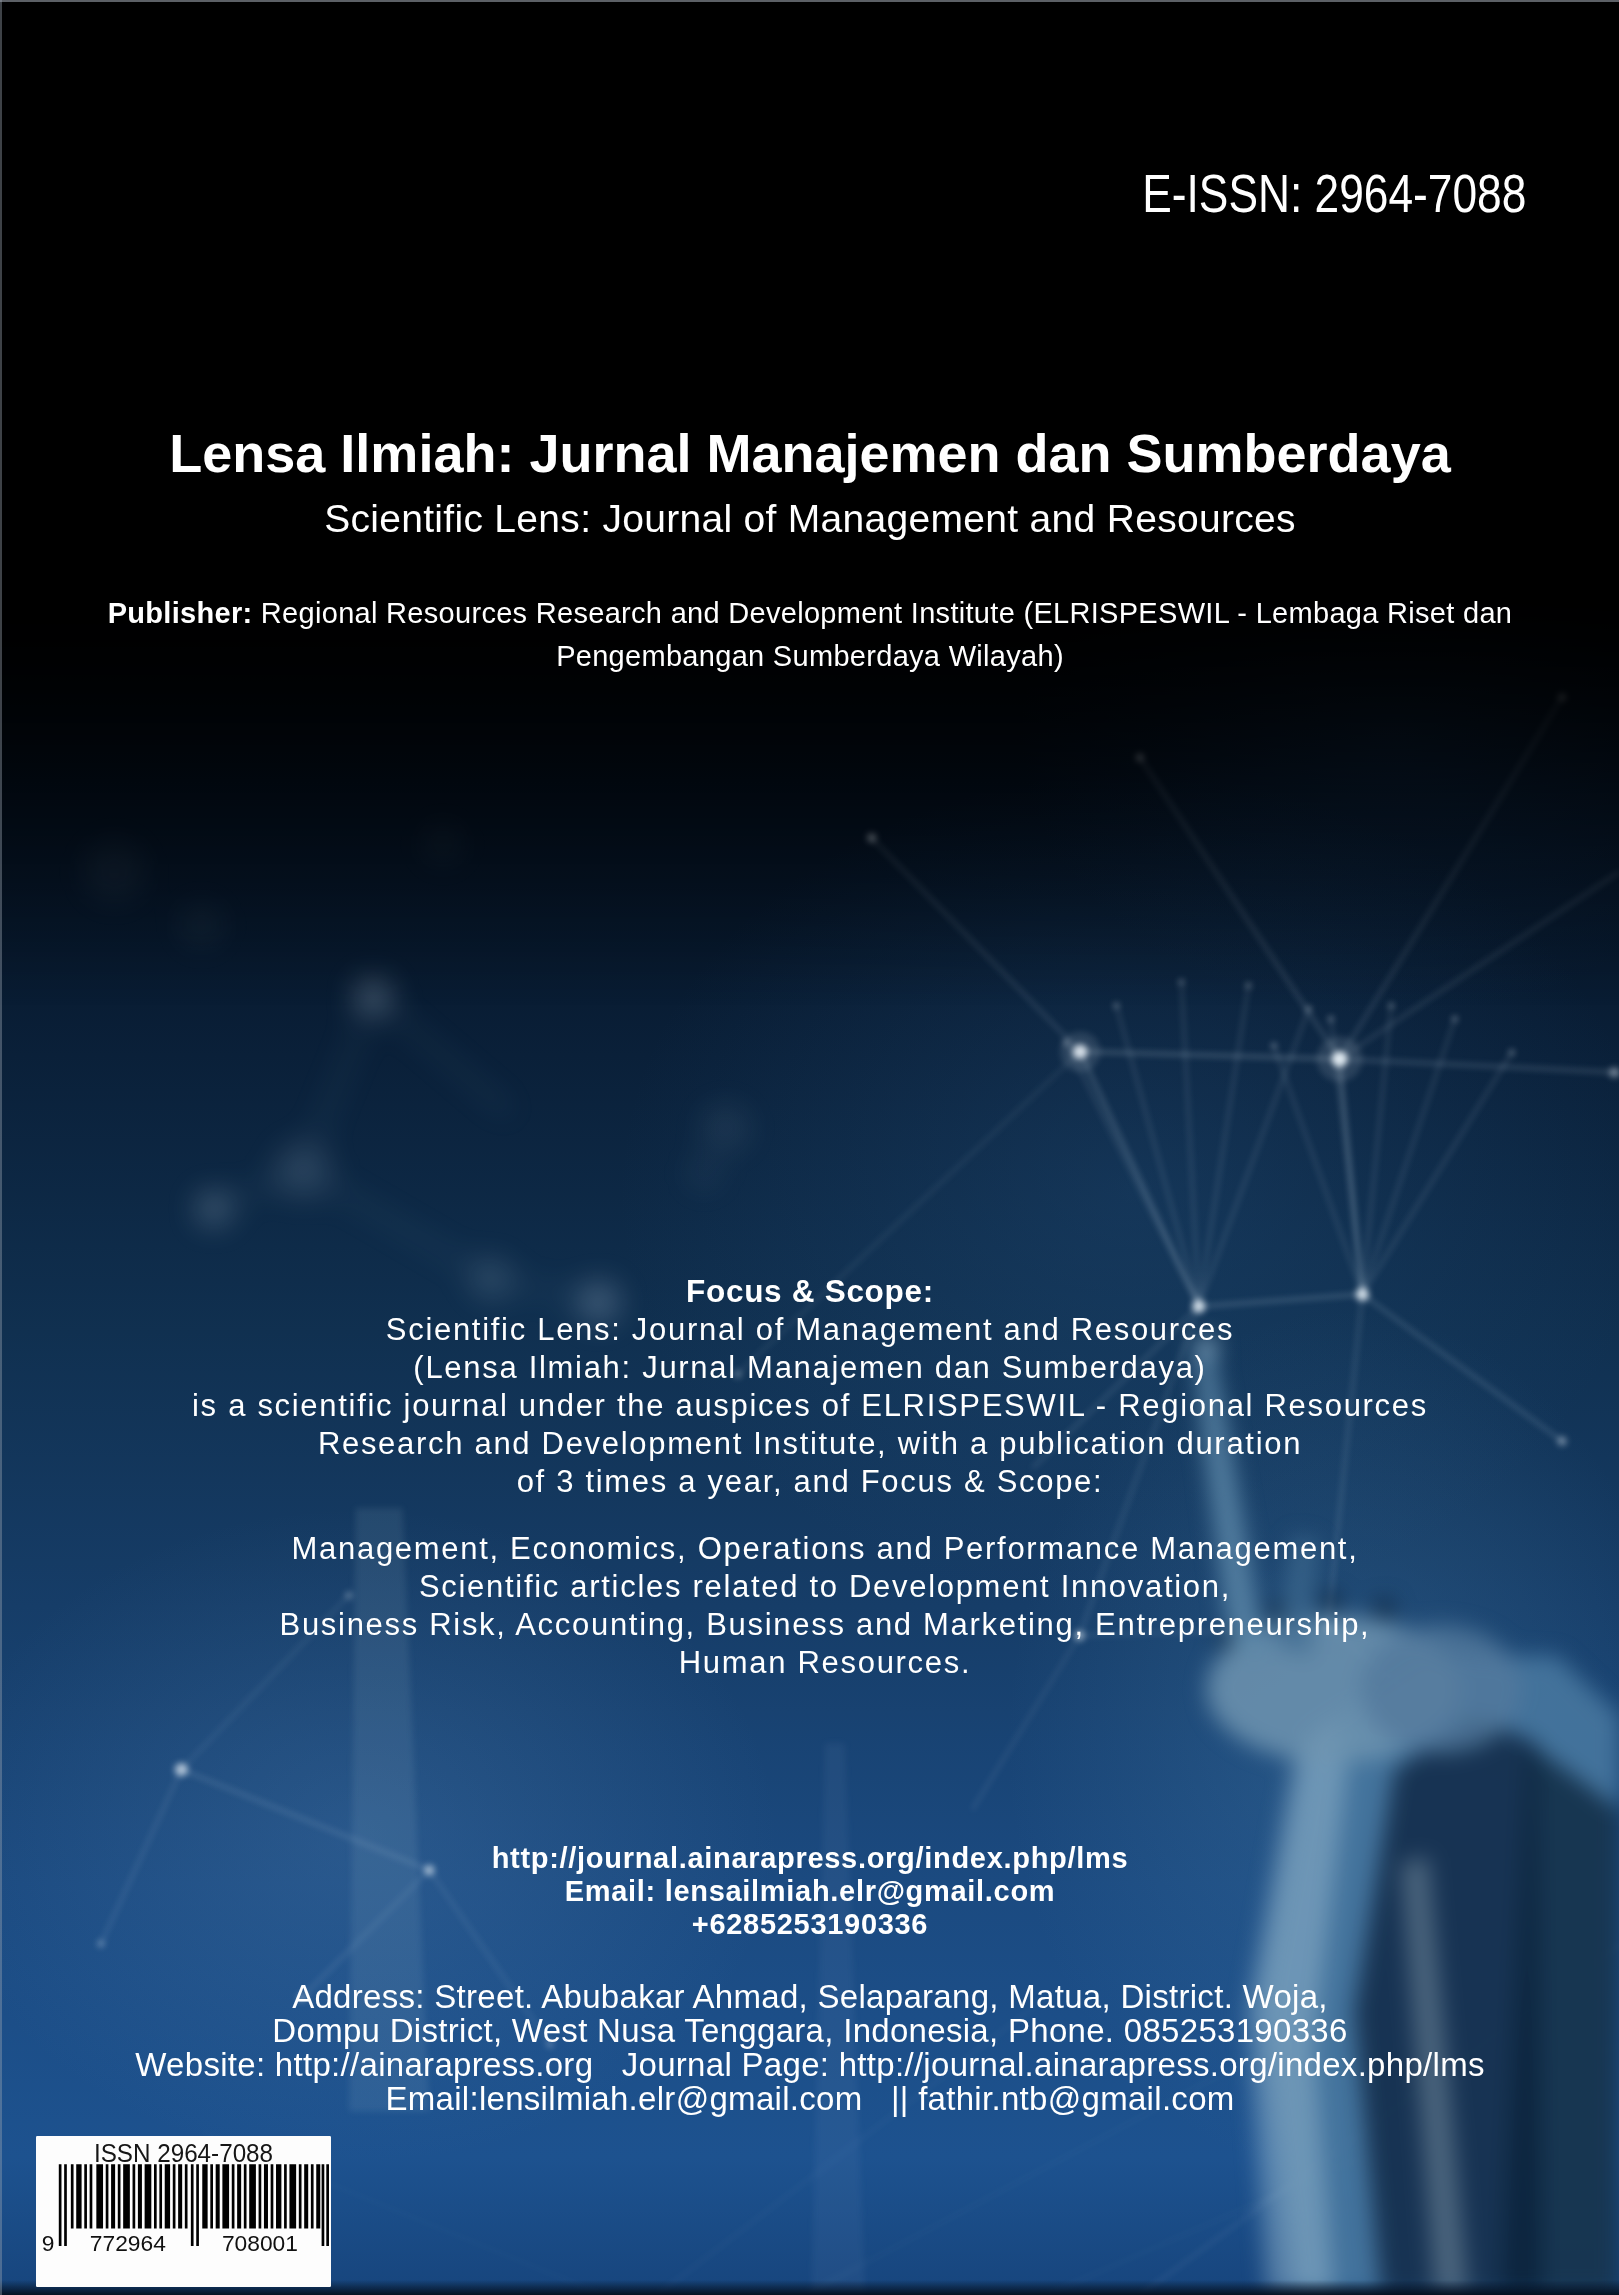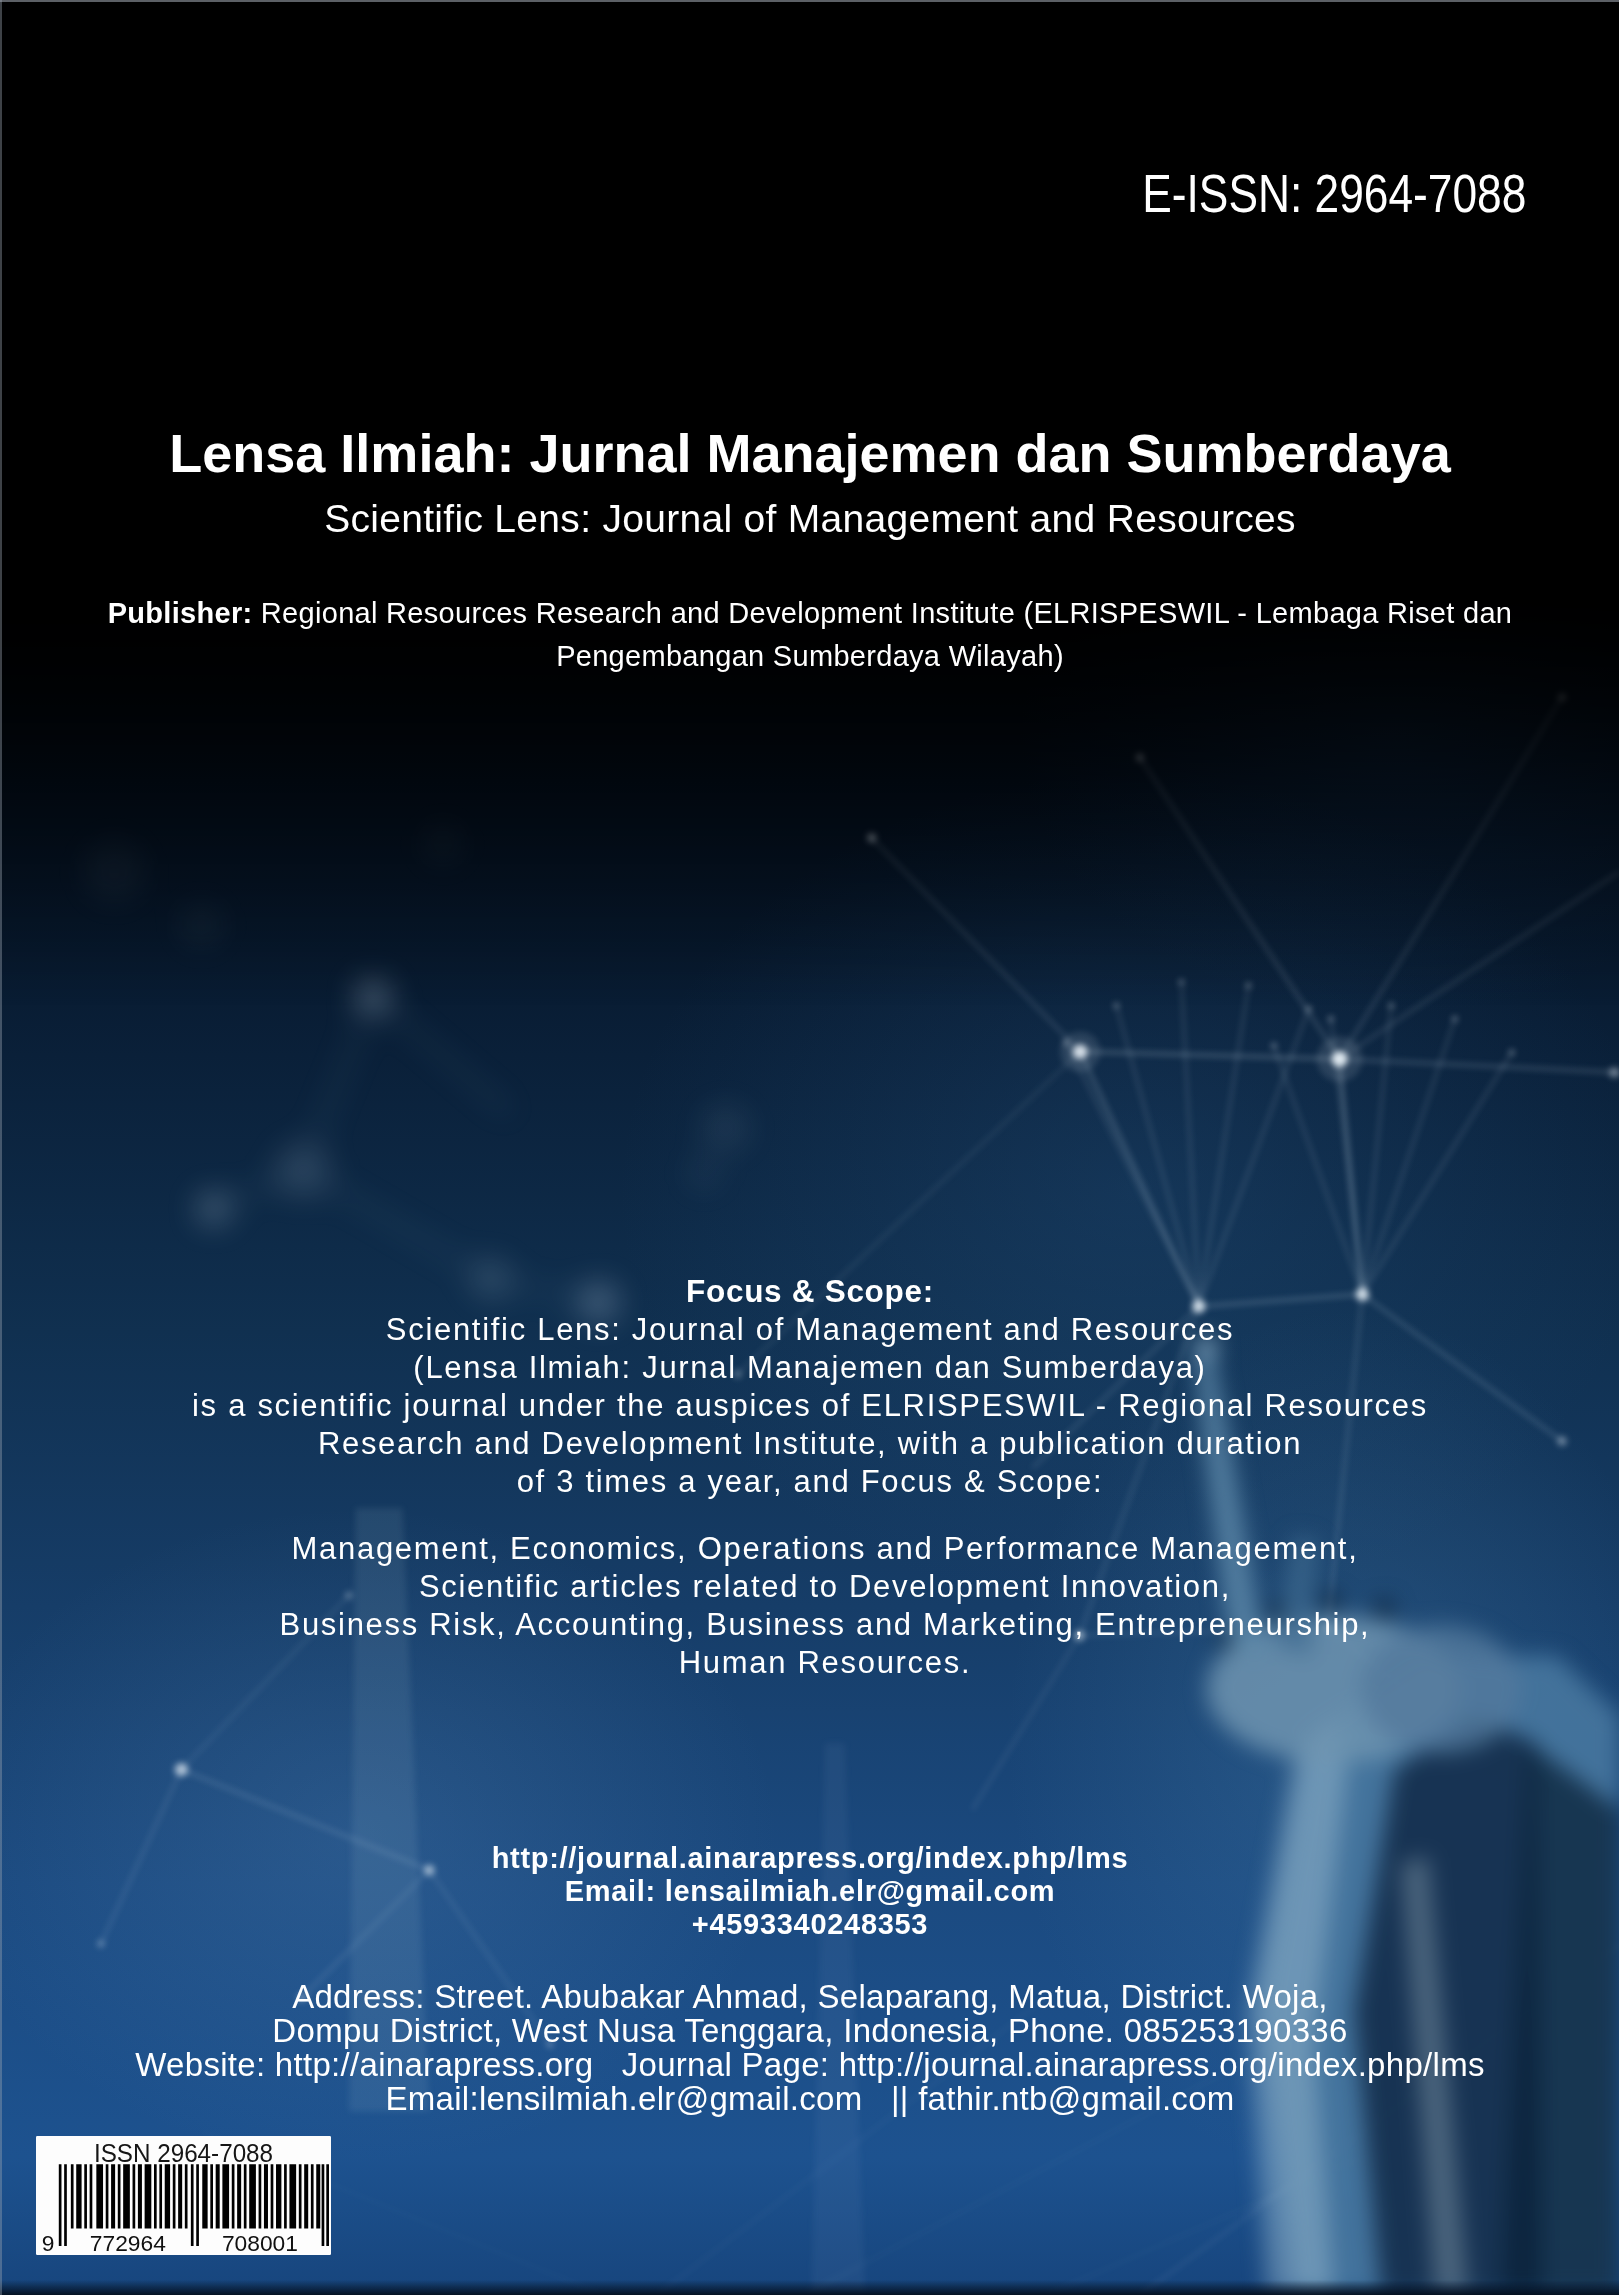--- a/index.html
+++ b/index.html
@@ -49,21 +49,21 @@
   .focus-heading{font-size:31.5px;font-weight:700;line-height:40px;letter-spacing:0.7px;}
   .focus-line,.topic-line{font-size:31px;line-height:38px;letter-spacing:1.7px;}
   .focus-lines{margin-top:0px;}
   .topics{top:1530px;padding-left:30px;}
   .contact{top:1842px;}
   .contact-line{font-size:29px;line-height:33px;letter-spacing:0.7px;white-space:pre-wrap;font-weight:bold;}
   .address{top:1980px;}
   .address-line{font-size:33px;line-height:34px;letter-spacing:0.3px;white-space:pre-wrap;}
   
   .barcode{
-    position:absolute;left:36px;top:2136px;width:295px;height:119px;z-index:5;
+    position:absolute;left:36px;top:2136px;width:295px;height:151px;z-index:5;
     background:#fdfdfd;color:#111;border-radius:1.3px;
   }
   .barcode-label{
     margin-top:4px;text-align:center;font-size:25.5px;line-height:27px;color:#161616;
     letter-spacing:0;transform:scaleX(.95);transform-origin:50% 50%;white-space:nowrap;
   }
   .barcode-svg{position:absolute;left:0;top:28px;}
   .bc-digit{font-family:"Liberation Sans","DejaVu Sans",sans-serif;font-size:34px;fill:#111;}
 </style>
 </head>
@@ -209,21 +209,21 @@
   <div class="txt topics">
     <div class="topic-line">Management, Economics, Operations and Performance Management,</div>
     <div class="topic-line">Scientific articles related to Development Innovation,</div>
     <div class="topic-line">Business Risk, Accounting, Business and Marketing, Entrepreneurship,</div>
     <div class="topic-line">Human Resources.</div>
   </div>
 
   <div class="txt contact">
     <div class="contact-line">http://journal.ainarapress.org/index.php/lms</div>
     <div class="contact-line">Email: lensailmiah.elr@gmail.com</div>
-    <div class="contact-line">+4593340248353</div>
+    <div class="contact-line">+6285253190336</div>
   </div>
 
   <div class="txt address">
     <div class="address-line">Address: Street. Abubakar Ahmad, Selaparang, Matua, District. Woja,</div>
     <div class="address-line">Dompu District, West Nusa Tenggara, Indonesia, Phone. 085253190336</div>
     <div class="address-line">Website: http://ainarapress.org   Journal Page: http://journal.ainarapress.org/index.php/lms</div>
     <div class="address-line">Email:lensilmiah.elr@gmail.com   || fathir.ntb@gmail.com</div>
   </div>
 
   <div class="barcode">

